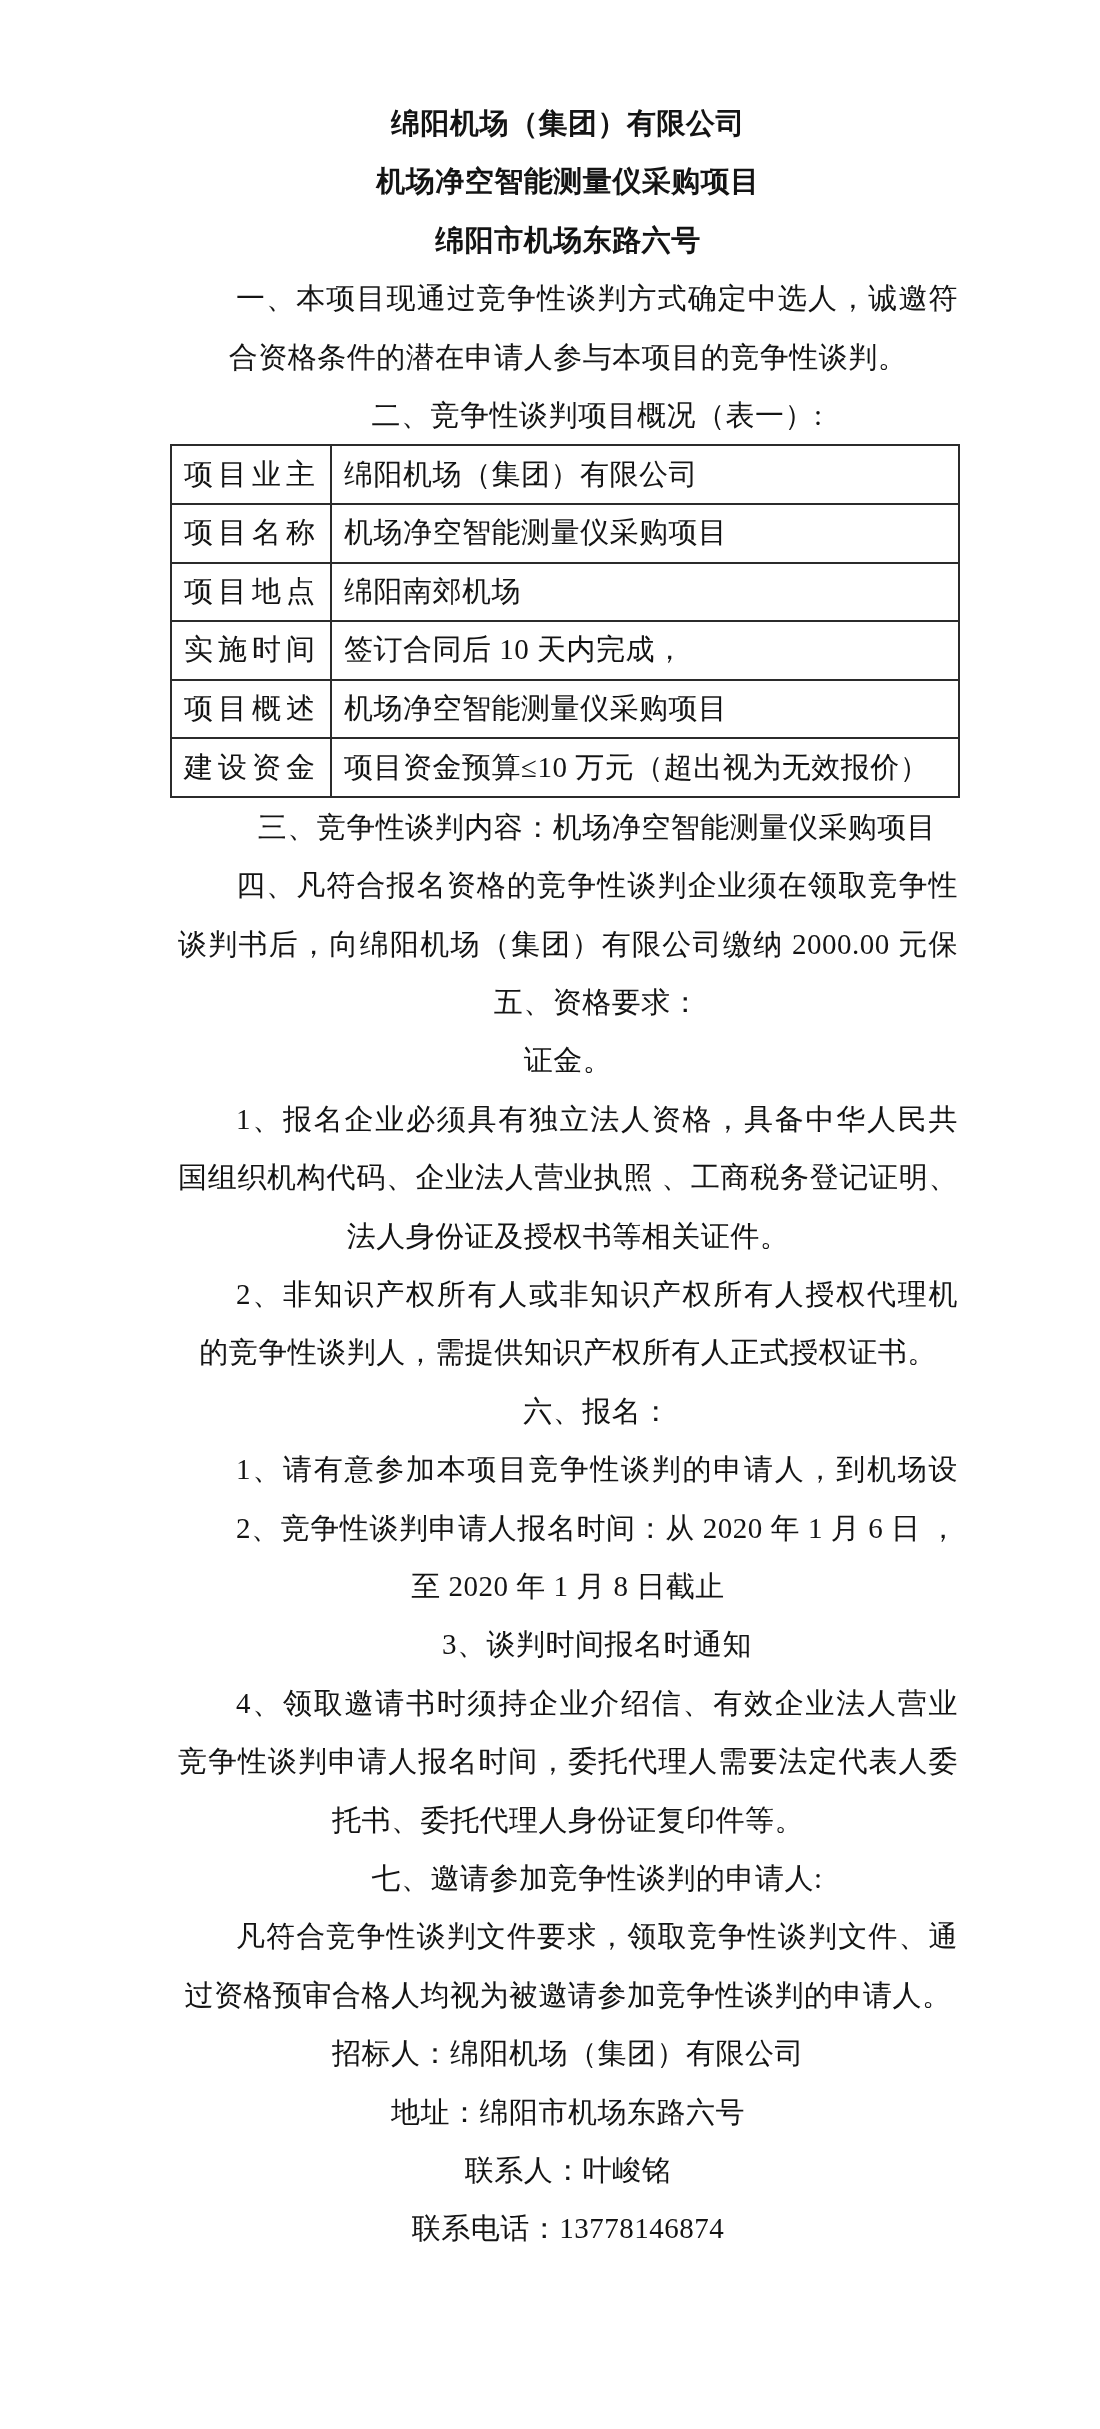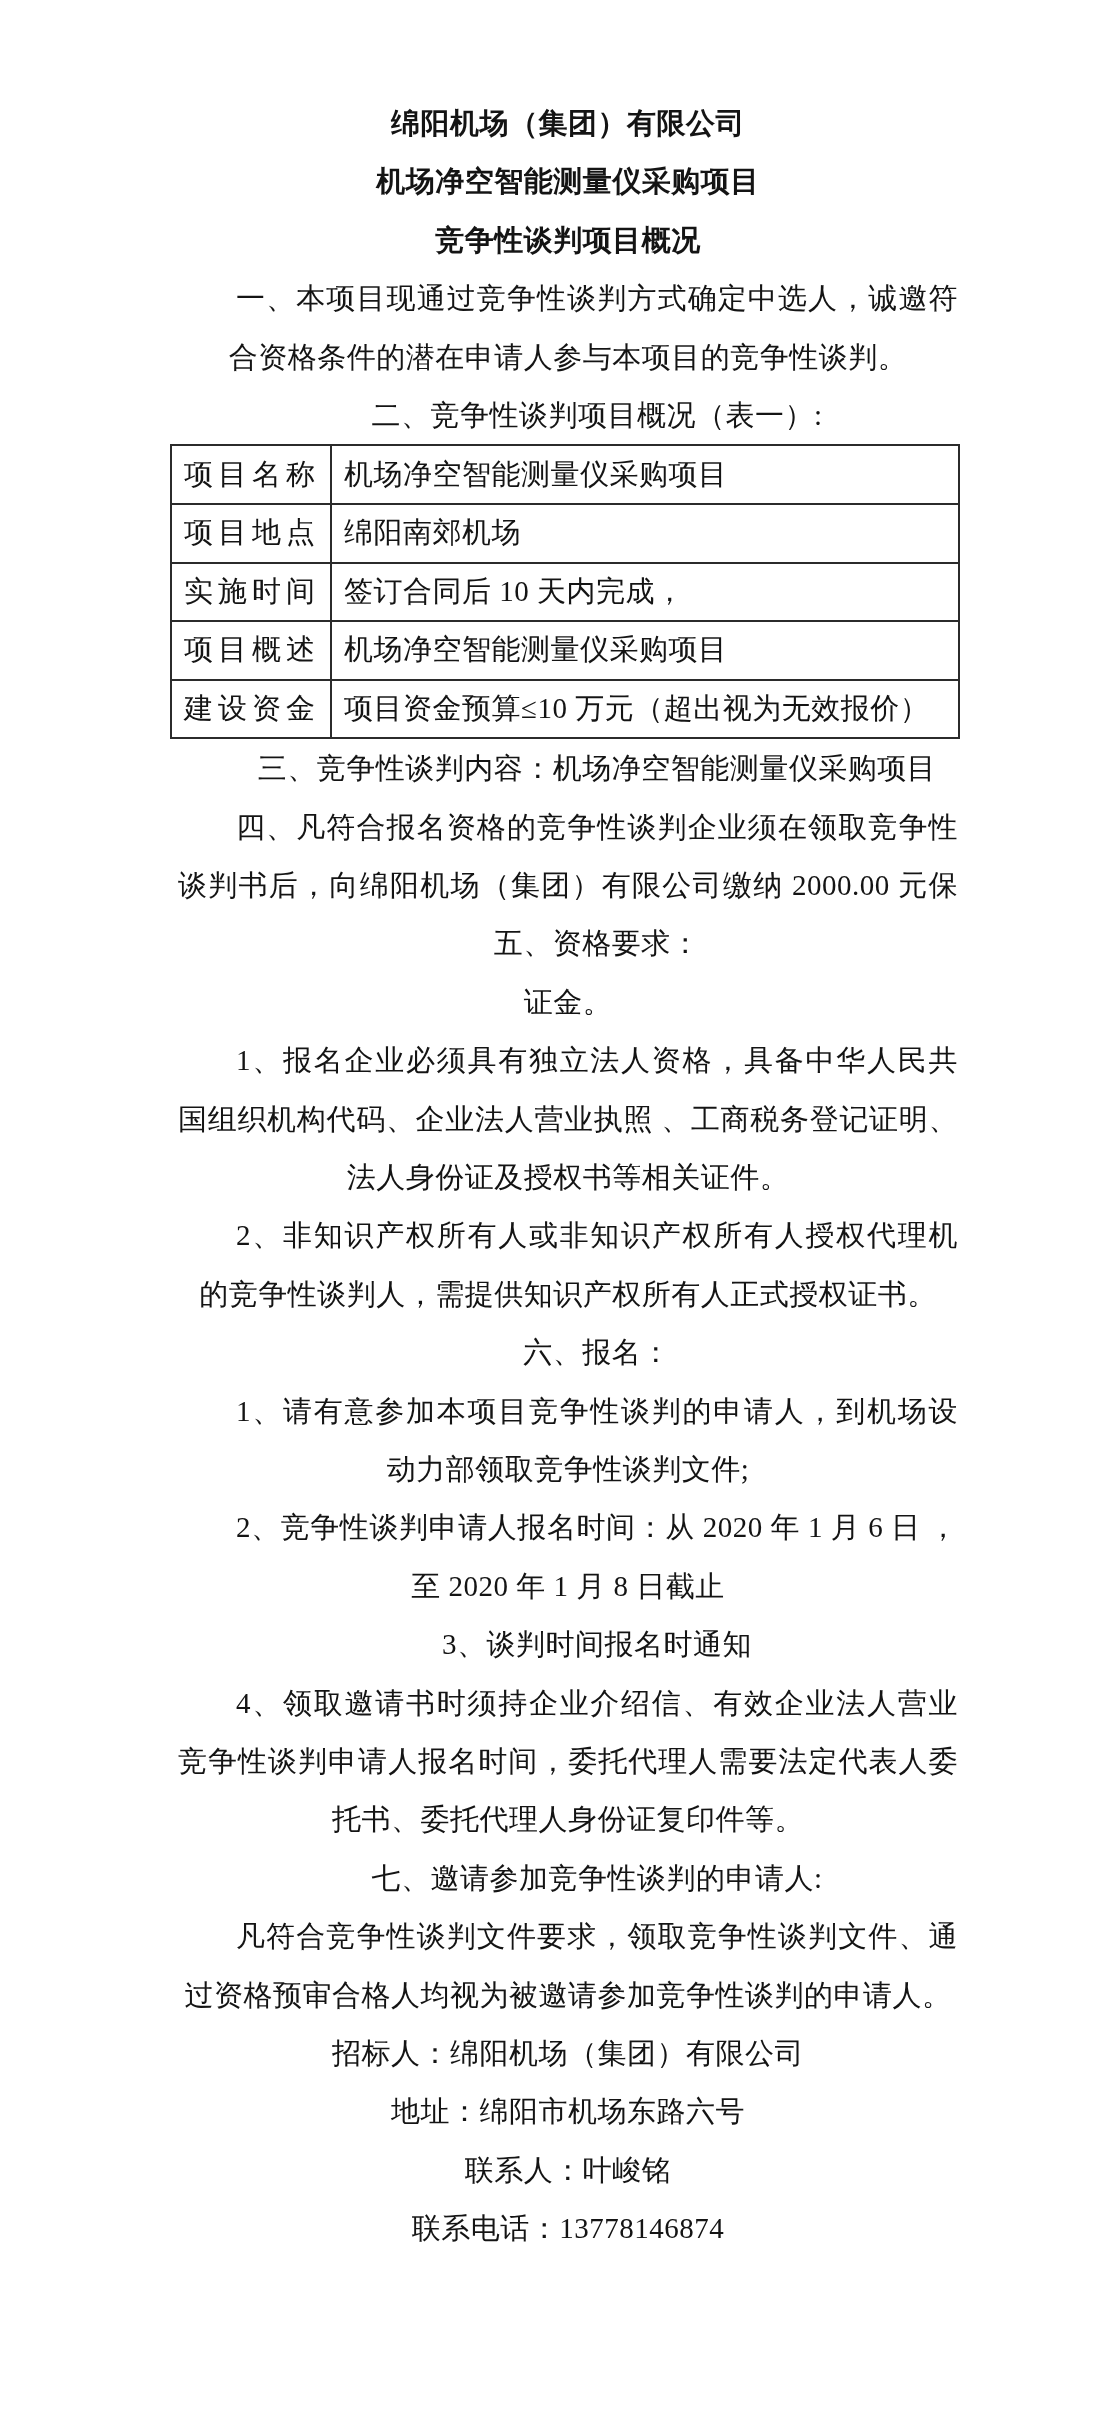--- a/index.html
+++ b/index.html
@@ -56,29 +56,33 @@
     letter-spacing: 0.5px;
   }
 </style>
 </head>
 <body>
 
 <div class="page">
 
   <div class="line title">绵阳机场（集团）有限公司</div>
   <div class="line title">机场净空智能测量仪采购项目</div>
-  <div class="line title">竞争性谈判项目概况</div>
+  <div class="line title">绵阳市机场东路六号</div>
 
   <div class="line indent fill">一、本项目现通过竞争性谈判方式确定中选人，诚邀符</div>
   <div class="line">合资格条件的潜在申请人参与本项目的竞争性谈判。</div>
 
   <div class="line indent">二、竞争性谈判项目概况（表一）:</div>
 
   <table class="overview">
     <tbody>
+      <tr>
+        <td class="label-cell">项目业主</td>
+        <td class="value-cell">绵阳机场（集团）有限公司</td>
+      </tr>
       <tr>
         <td class="label-cell">项目名称</td>
         <td class="value-cell">机场净空智能测量仪采购项目</td>
       </tr>
       <tr>
         <td class="label-cell">项目地点</td>
         <td class="value-cell">绵阳南郊机场</td>
       </tr>
       <tr>
         <td class="label-cell">实施时间</td>
@@ -106,21 +110,20 @@
   <div class="line indent fill">1、报名企业必须具有独立法人资格，具备中华人民共和</div>
   <div class="line fill">国组织机构代码、企业法人营业执照 、工商税务登记证明、</div>
   <div class="line">法人身份证及授权书等相关证件。</div>
 
   <div class="line indent fill">2、非知识产权所有人或非知识产权所有人授权代理机构</div>
   <div class="line">的竞争性谈判人，需提供知识产权所有人正式授权证书。</div>
 
   <div class="line indent">六、报名：</div>
 
   <div class="line indent fill">1、请有意参加本项目竞争性谈判的申请人，到机场设备</div>
-  <div class="line">动力部领取竞争性谈判文件;</div>
 
   <div class="line indent fill">2、竞争性谈判申请人报名时间：从 2020 年 1 月 6 日 ，</div>
   <div class="line">至 2020 年 1 月 8 日截止</div>
 
   <div class="line indent">3、谈判时间报名时通知</div>
 
   <div class="line indent fill">4、领取邀请书时须持企业介绍信、有效企业法人营业执</div>
   <div class="line fill">竞争性谈判申请人报名时间，委托代理人需要法定代表人委</div>
   <div class="line">托书、委托代理人身份证复印件等。</div>
 

